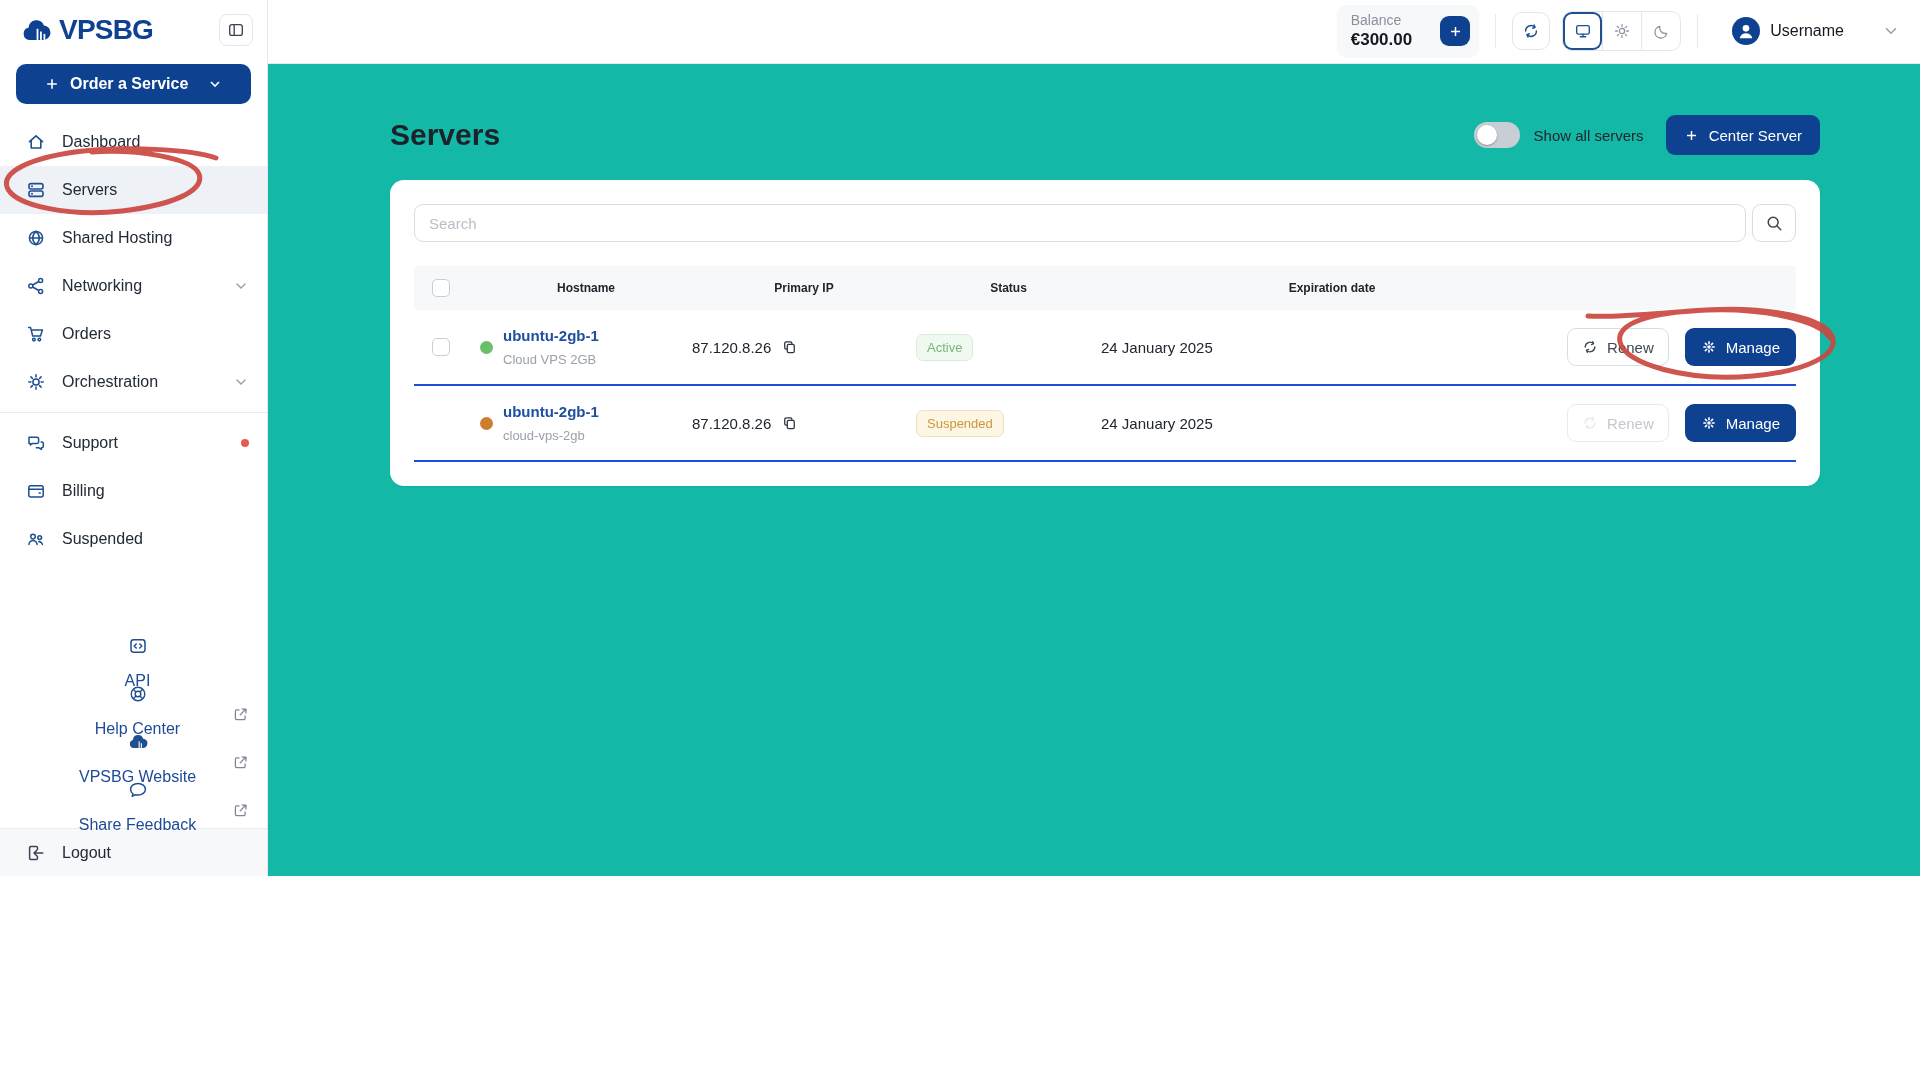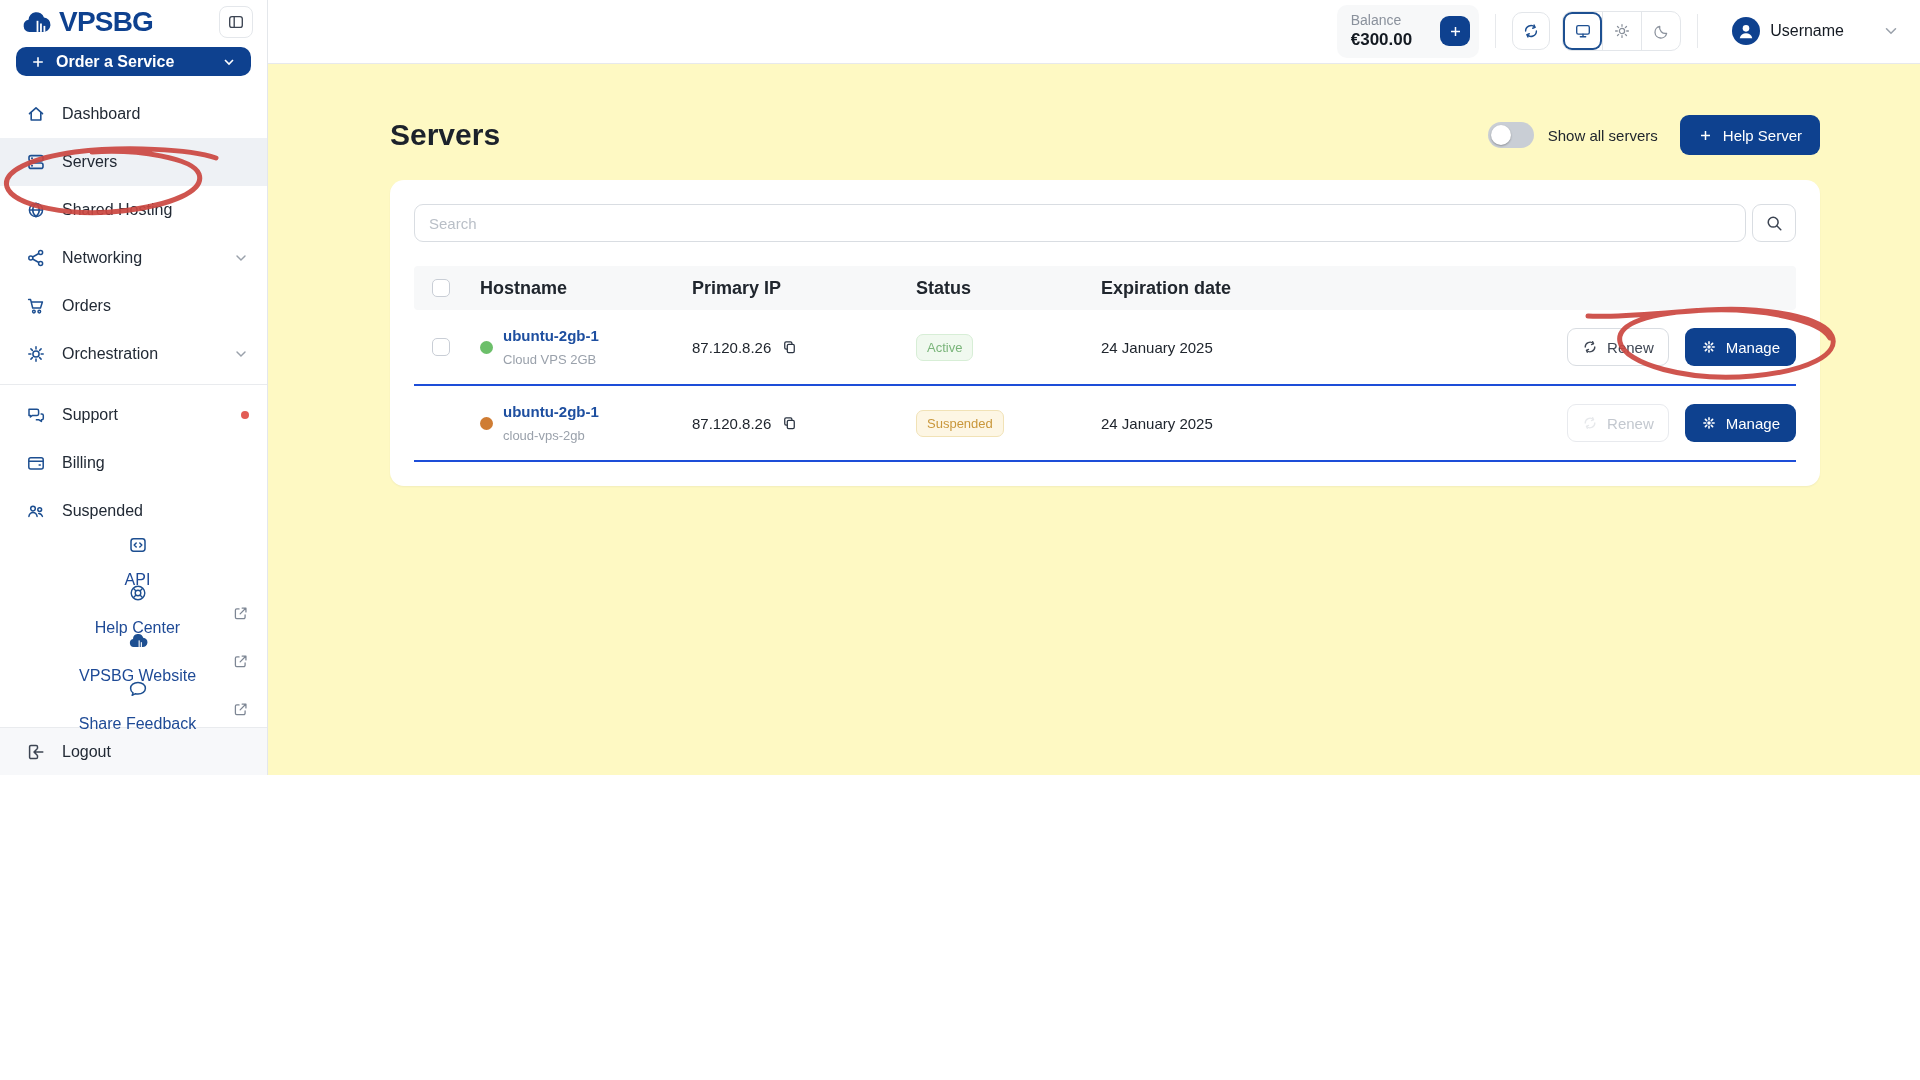--- a/index.html
+++ b/index.html
@@ -1,27 +1,27 @@
 <!DOCTYPE html>
 <html style="--accent: #0e418f; --annot: #cb4740;"><head>
 <meta charset="utf-8">
 <style>
   :root { --accent:#0e418f; --annot:#cb4740; }
   * { box-sizing:border-box; margin:0; padding:0; font-family:"Liberation Sans", sans-serif; }
   html,body { width:1920px; height:1080px; overflow:hidden; }
-  .app { position:relative; display:flex; width:1920px; height:775px; background:#fef9c3; }
+  .app { position:relative; display:flex; width:1920px; height:876px; background:#14b8a6; }
 
   
   .sidebar { width:268px; flex:0 0 268px; background:#fff; border-right:1px solid #e4e7eb; display:flex; flex-direction:column; z-index:2; }
   .logo-row { height:60px; display:flex; align-items:center; padding:0 14px 0 16px; }
   .logo { display:flex; align-items:center; gap:3px; }
   .logo svg { width:40px; height:30px; color:var(--accent); }
   .logo-text { font-size:28px; font-weight:800; color:var(--accent); letter-spacing:-0.8px; }
   .collapse-btn { margin-left:auto; width:34px; height:32px; border:1px solid #e4e7eb; border-radius:8px; background:#fff; display:flex; align-items:center; justify-content:center; color:#3c4452; cursor:pointer; }
-  .order-btn { margin:4px 16px 8px; height:40px; background:var(--accent); color:#fff; border:none; border-radius:10px; display:flex; align-items:center; gap:10px; padding:0 14px; font-size:16px; font-weight:700; cursor:pointer; }
+  .order-btn { margin:4px 16px 8px; height:40px; background:var(--accent); color:#fff; border:none; border-radius:10px; display:flex; align-items:center; gap:10px; padding:0 28px; font-size:16px; font-weight:700; cursor:pointer; }
   .order-btn .chev { margin-left:auto; display:flex; }
   .nav { display:flex; flex-direction:column; margin-top:6px; }
   .nav-item { height:48px; display:flex; align-items:center; gap:16px; padding:0 18px 0 26px; font-size:16px; color:#222a35; cursor:pointer; }
   .nav-item .nav-icon { width:20px; height:20px; flex:0 0 20px; color:#1d4f91; display:flex; }
   .nav-item.active { background:#eef1f5; }
   .nav-item .chev-right { margin-left:auto; color:#9aa1ab; display:flex; }
   .nav-divider { height:1px; background:#e9ebee; margin:6px 0; }
   .red-dot { margin-left:auto; width:8px; height:8px; border-radius:50%; background:#e25c55; }
   .sidebar-footer { margin-top:auto; }
   .footer-item { height:48px; display:flex; align-items:center; gap:16px; padding:0 18px 0 26px; font-size:16px; color:#1e4a96; cursor:pointer;flex-direction:column; }
@@ -62,21 +62,21 @@
   .order-server-btn { margin-left:22px; height:40px; background:var(--accent); color:#fff; border:none; border-radius:9px; padding:0 18px; font-size:15px; font-weight:500; display:flex; align-items:center; gap:10px; cursor:pointer; }
 
   .card { margin-top:24px; background:#fff; border-radius:14px; box-shadow:0 1px 2px rgba(16,24,40,.05); padding:24px; }
   .search-row { display:flex; gap:6px; }
   .search-input { flex:1; height:38px; border:1px solid #d9dde2; border-radius:9px; padding:0 14px; font-size:15px; color:#20262e; outline:none; }
   .search-input::placeholder { color:#b9bfc7; }
   .search-btn { width:44px; height:38px; border:1px solid #d9dde2; border-radius:9px; background:#fff; display:flex; align-items:center; justify-content:center; color:#3c4452; cursor:pointer; }
 
   .table { margin-top:24px; }
   .trow { display:grid; grid-template-columns:66px 212px 224px 185px 1fr 233px; align-items:center; }
-  .thead { background:#f7f8f9; height:44px; font-size:18px; font-weight:700; color:#20262e; border-radius:4px; }
+  .thead { background:#f7f8f9; height:44px; font-size:12px; font-weight:700; color:#20262e; border-radius:4px;text-align:center; }
   .tbody .trow { height:76px; border-bottom:2px solid #1d4ed8; }
   .checkbox { width:18px; height:18px; border:1px solid #c9ced6; border-radius:5px; background:#fff; margin-left:18px; cursor:pointer; }
   .host-cell { display:flex; align-items:center; gap:10px; }
   .dot { width:13px; height:13px; border-radius:50%; flex:0 0 13px; }
   .host-name { font-size:15px; color:#1e4fa0; font-weight:600; cursor:pointer; }
   .host-plan { font-size:13px; color:#9aa1ab; margin-top:8px; }
   .ip-cell { display:flex; align-items:center; gap:10px; font-size:15px; color:#20262e; }
   .copy-btn { color:#2b3442; display:flex; cursor:pointer; background:none; border:none; }
   .badge { display:inline-block; padding:5px 10px; border-radius:7px; font-size:13px; }
   .badge-active { color:#7ab57a; background:#f0f9ef; border:1px solid #d7eed6; }
@@ -361,21 +361,21 @@
         <h1 class="page-title">Servers</h1>
         <div class="head-right">
           <div class="toggle">
               <div class="toggle-knob"></div>
             </div>
           <span class="toggle-label">Show all servers</span>
           <button class="order-server-btn">
             <svg class="ic" width="15" height="15" viewBox="0 0 20 20" stroke="#fff" stroke-width="2" fill="none">
                 <path d="M10 4v12M4 10h12"></path>
               </svg>
-            <span>Help Server</span>
+            <span>Center Server</span>
           </button>
         </div>
       </div>
 
       <div class="card">
         <div class="search-row">
           <input class="search-input" type="text" placeholder="Search" style="">
           <button class="search-btn">
             <svg class="ic" width="19" height="19" viewBox="0 0 20 20" stroke="currentColor" stroke-width="1.6" fill="none" stroke-linecap="round">
                 <circle cx="8.6" cy="8.6" r="5.2"></circle>

